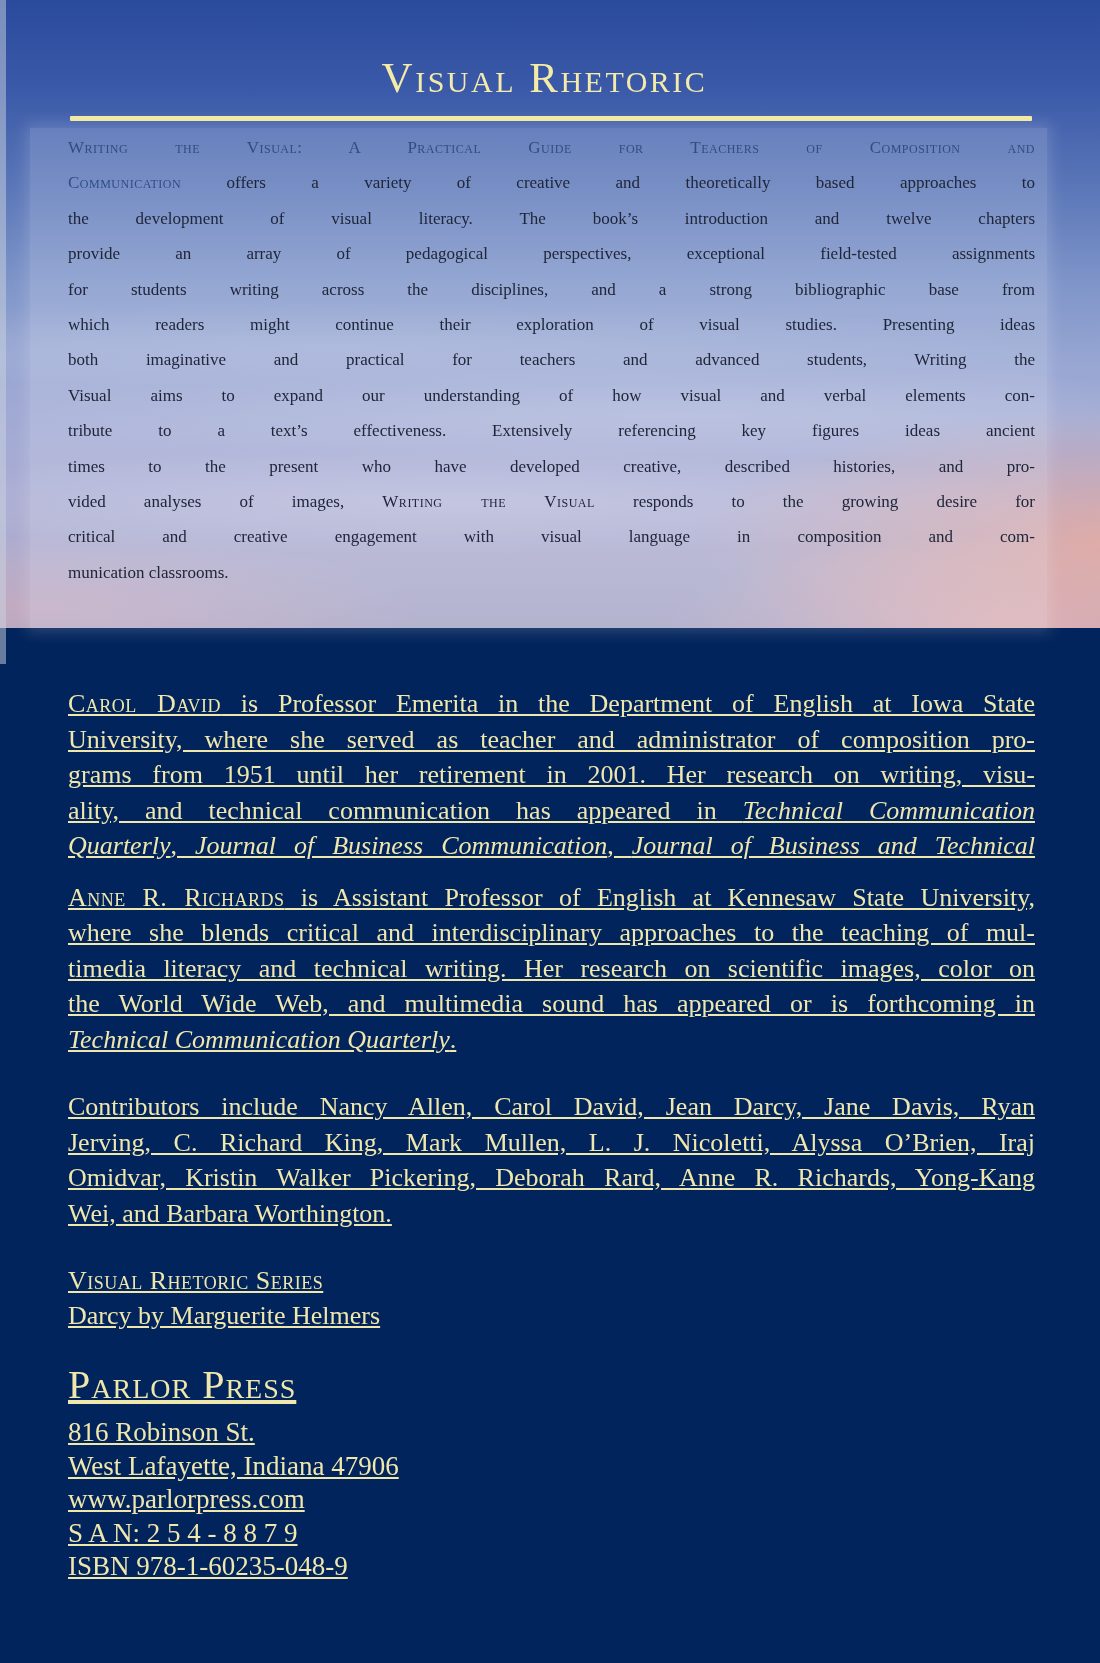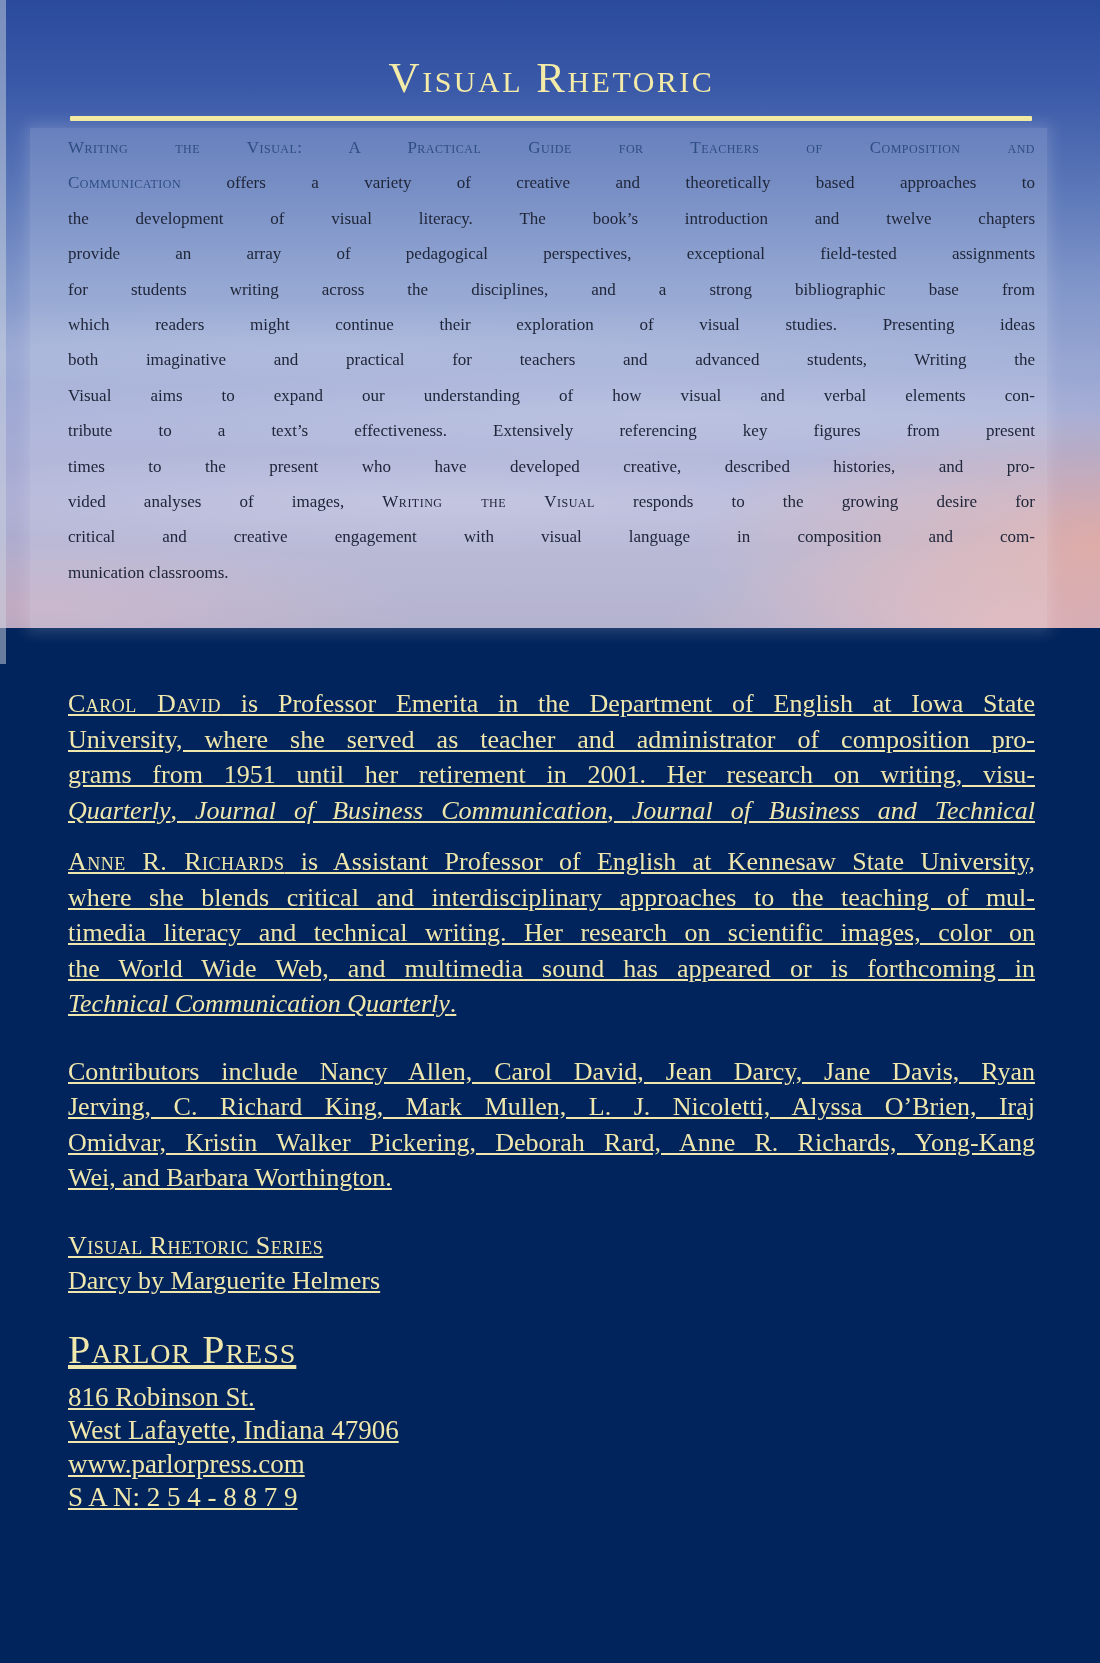--- a/index.html
+++ b/index.html
@@ -51,21 +51,21 @@
   .edge-strip {
     position: absolute;
     left: 0; top: 0;
     width: 6px; height: 1663px;
     background: rgba(204,211,224,0.5);
   }
 
   
   .title {
     position: absolute;
-    top: 53px; left: 68px;
+    top: 53px; left: 61px;
     width: 967px;
     text-align: center;
     font-variant: small-caps;
     font-size: 43px;
     letter-spacing: 2.5px;
     color: var(--title-cream, #f4eba8);
   }
 
   .rule {
     position: absolute;
@@ -137,33 +137,34 @@
 
   <div class="intro">
       <div class="tline"><span class="sc blue">Writing the Visual: A Practical Guide for Teachers of Composition and</span></div>
       <div class="tline"><span class="sc blue">Communication</span><span> offers a variety of creative and theoretically based approaches to</span></div>
       <div class="tline"><span>the development of visual literacy. The book’s introduction and twelve chapters</span></div>
       <div class="tline"><span>provide an array of pedagogical perspectives, exceptional field-tested assignments</span></div>
       <div class="tline"><span>for students writing across the disciplines, and a strong bibliographic base from</span></div>
       <div class="tline"><span>which readers might continue their exploration of visual studies. Presenting ideas</span></div>
       <div class="tline"><span>both imaginative and practical for teachers and advanced students, Writing the</span></div>
       <div class="tline"><span>Visual aims to expand our understanding of how visual and verbal elements con-</span></div>
-      <div class="tline"><span>tribute to a text’s effectiveness. Extensively referencing key figures from present</span></div>
+      <div class="tline"><span>tribute to a text’s effectiveness. Extensively referencing key figures ideas ancient</span></div>
       <div class="tline"><span>times to the present who have developed creative, described histories, and pro-</span></div>
       <div class="tline"><span>vided analyses of images, </span><span class="sc">Writing the Visual</span><span> responds to the growing desire for</span></div>
       <div class="tline"><span>critical and creative engagement with visual language in composition and com-</span></div>
       <div class="tline last"><span>munication classrooms.</span></div>
     </div>
 
   <div class="navy-section">
 
     <div class="bio-carol">
         <div class="tline"><span class="sc">Carol David</span><span> is Professor Emerita in the Department of English at Iowa State</span></div>
         <div class="tline"><span>University, where she served as teacher and administrator of composition pro-</span></div>
         <div class="tline"><span>grams from 1951 until her retirement in 2001. Her research on writing, visu-</span></div>
+        <div class="tline"><span>ality, and technical communication has appeared in </span><span class="it">Technical Communication</span></div>
         <div class="tline"><span class="it">Quarterly</span><span>, </span><span class="it">Journal of Business Communication</span><span>, </span><span class="it">Journal of Business and Technical</span></div>
       </div>
 
     <div class="bio-anne">
         <div class="tline"><span class="sc">Anne R. Richards</span><span> is Assistant Professor of English at Kennesaw State University,</span></div>
         <div class="tline"><span>where she blends critical and interdisciplinary approaches to the teaching of mul-</span></div>
         <div class="tline"><span>timedia literacy and technical writing. Her research on scientific images, color on</span></div>
         <div class="tline"><span>the World Wide Web, and multimedia sound has appeared or is forthcoming in</span></div>
         <div class="tline last"><span class="it">Technical Communication Quarterly</span><span>.</span></div>
       </div>
@@ -180,16 +181,17 @@
         <div class="tline last"><span>Darcy by Marguerite Helmers</span></div>
       </div>
 
     <div class="publisher-name">Parlor Press</div>
 
     <div class="address-block">
       <div>816 Robinson St.</div>
       <div>West Lafayette, Indiana 47906</div>
       <div>www.parlorpress.com</div>
       <div>S A N: 2 5 4 - 8 8 7 9</div>
+      <div>ISBN 978-1-60235-048-9</div>
     </div>
 
   </div>
 </div>
 
 </body></html>

